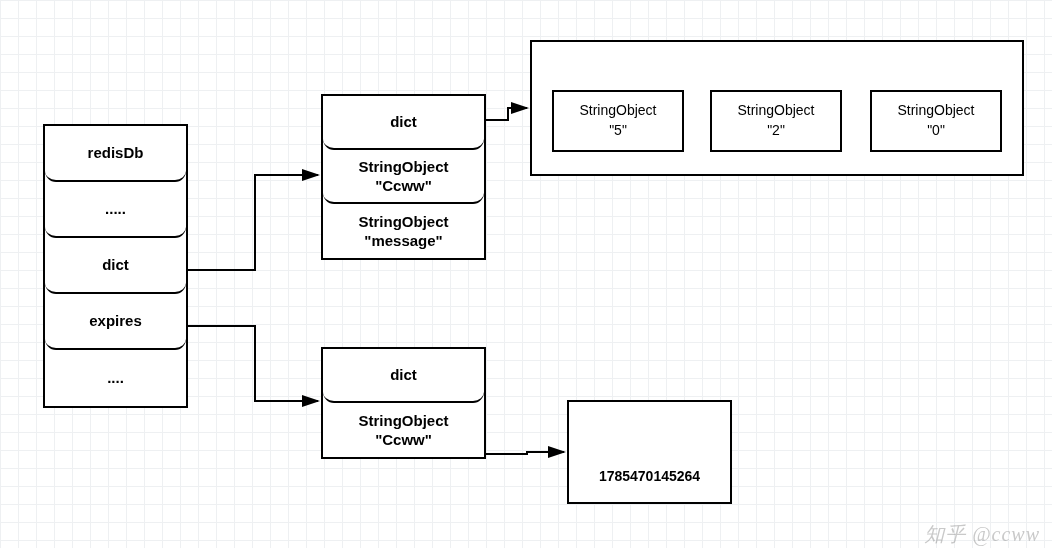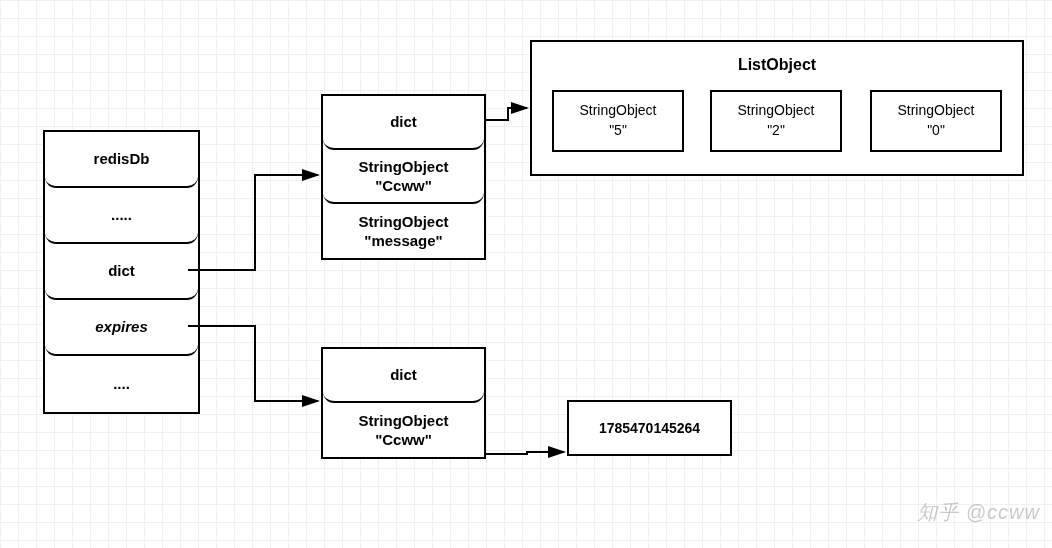--- a/index.html
+++ b/index.html
@@ -44,42 +44,42 @@
     display: flex;
     flex-direction: column;
     align-items: center;
     justify-content: center;
     font-size: 14px;
     line-height: 1.4;
   }
   .watermark {
     position: absolute;
     right: 12px;
-    bottom: 22px;
+    bottom: 0;
     font-size: 20px;
     color: rgba(120,120,120,0.4);
-    font-family: Liberation Sans, sans-serif;
+    font-family: Liberation Serif, serif;
     font-style: italic;
     letter-spacing: 1px;
   }
   svg.arrows {
     position: absolute;
     top: 0; left: 0;
     width: 1052px; height: 548px;
     pointer-events: none;
   }
 </style>
 </head>
 <body>
 
-<div class="box" style="left:43px; top:130px; width:157px;">
+<div class="box" style="left:43px; top:124px; width:145px;">
   <div class="cell bold" style="height:56px;">redisDb</div>
   <div class="cell bold" style="height:56px;">.....</div>
   <div class="cell bold" style="height:56px;">dict</div>
-  <div class="cell bold" style="height:56px;font-style:italic;">expires</div>
+  <div class="cell bold" style="height:56px;">expires</div>
   <div class="cell bold" style="height:56px;">....</div>
 </div>
 
 <div class="box" style="left:321px; top:94px; width:165px;">
   <div class="cell bold" style="height:54px;">
     <span>dict</span>
   </div>
   <div class="cell bold" style="height:54px;">
     <span>StringObject</span>
     <span>"Ccww"</span>
@@ -94,37 +94,36 @@
   <div class="cell bold" style="height:54px;">
     <span>dict</span>
   </div>
   <div class="cell bold" style="height:54px;">
     <span>StringObject</span>
     <span>"Ccww"</span>
   </div>
 </div>
 
 <div class="box" style="left:530px; top:40px; width:494px; height:136px;">
-  <div class="list-title" style="left:0; right:0; top:14px; text-align:center;">ListObject</div>
   <div class="inner-box" style="left:20px; top:48px; width:132px; height:62px;">
     <span>StringObject</span>
     <span>"5"</span>
   </div>
   <div class="inner-box" style="left:178px; top:48px; width:132px; height:62px;">
     <span>StringObject</span>
     <span>"2"</span>
   </div>
   <div class="inner-box" style="left:338px; top:48px; width:132px; height:62px;">
     <span>StringObject</span>
     <span>"0"</span>
   </div>
 </div>
 
 <div class="box" style="left:567px; top:400px; width:165px;">
-  <div class="cell bold" style="height:52px; font-size:14px;">1785470145264</div>
+  <div class="cell bold" style="height:52px; font-size:14px;margin-top:48px;">1785470145264</div>
 </div>
 
 <svg class="arrows">
   <defs>
     <marker id="ah" markerWidth="10" markerHeight="10" refX="8" refY="3" orient="auto" markerUnits="strokeWidth">
       <path d="M0,0 L9,3 L0,6 Z" fill="#000"></path>
     </marker>
   </defs>
 
   <path d="M 188 270 L 255 270 L 255 175 L 318 175" stroke="#000" stroke-width="2" fill="none" marker-end="url(#ah)"></path>

